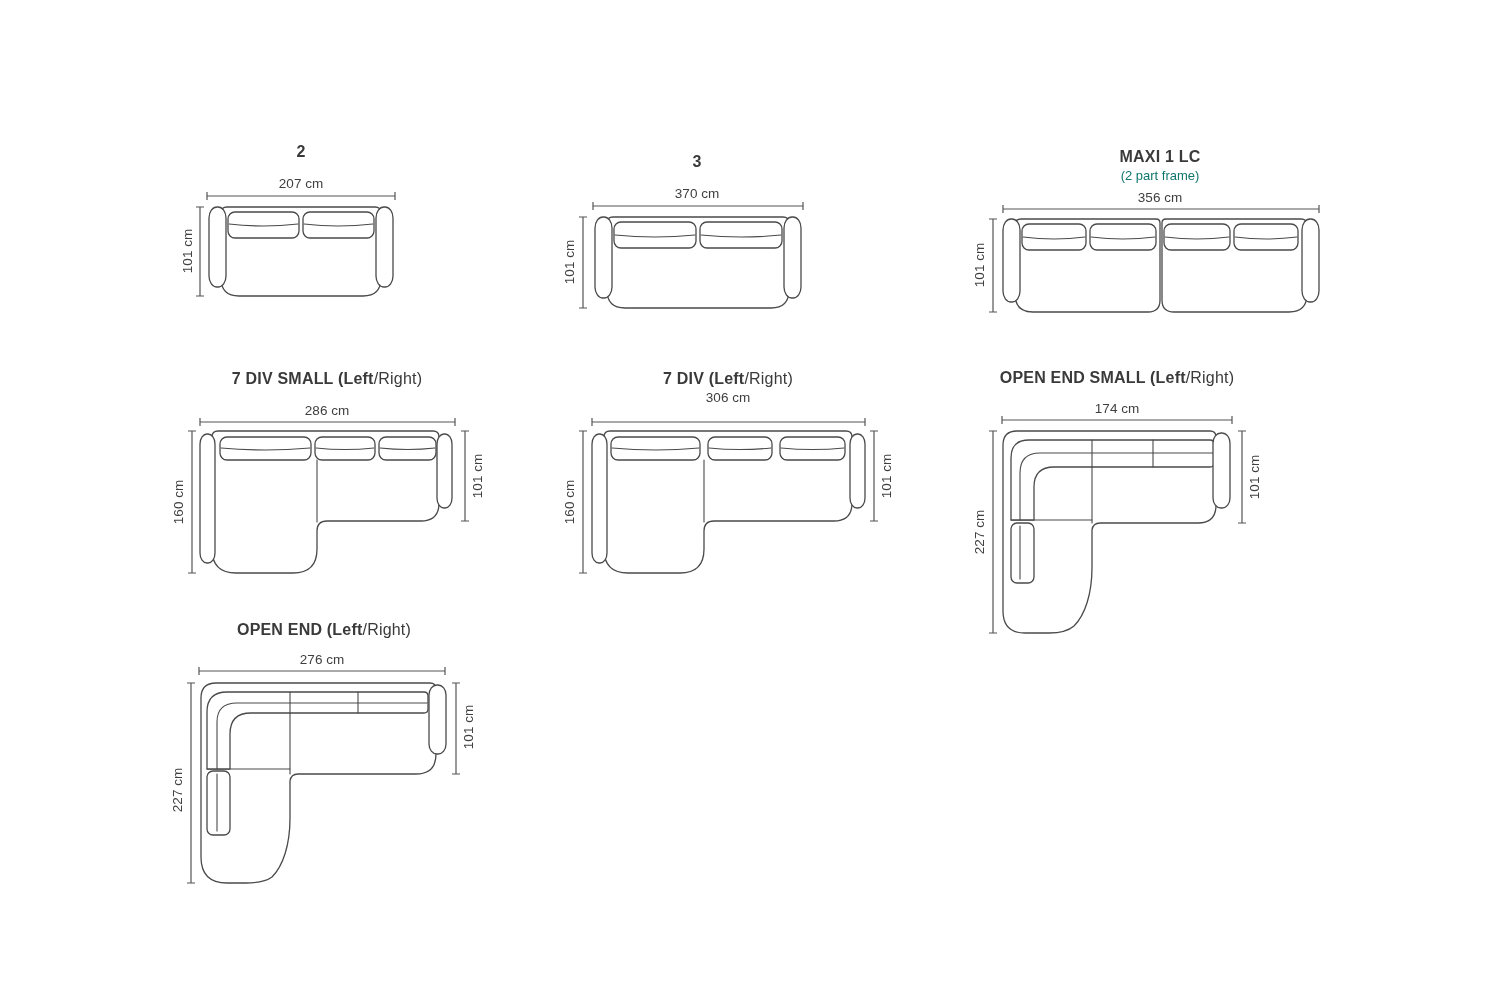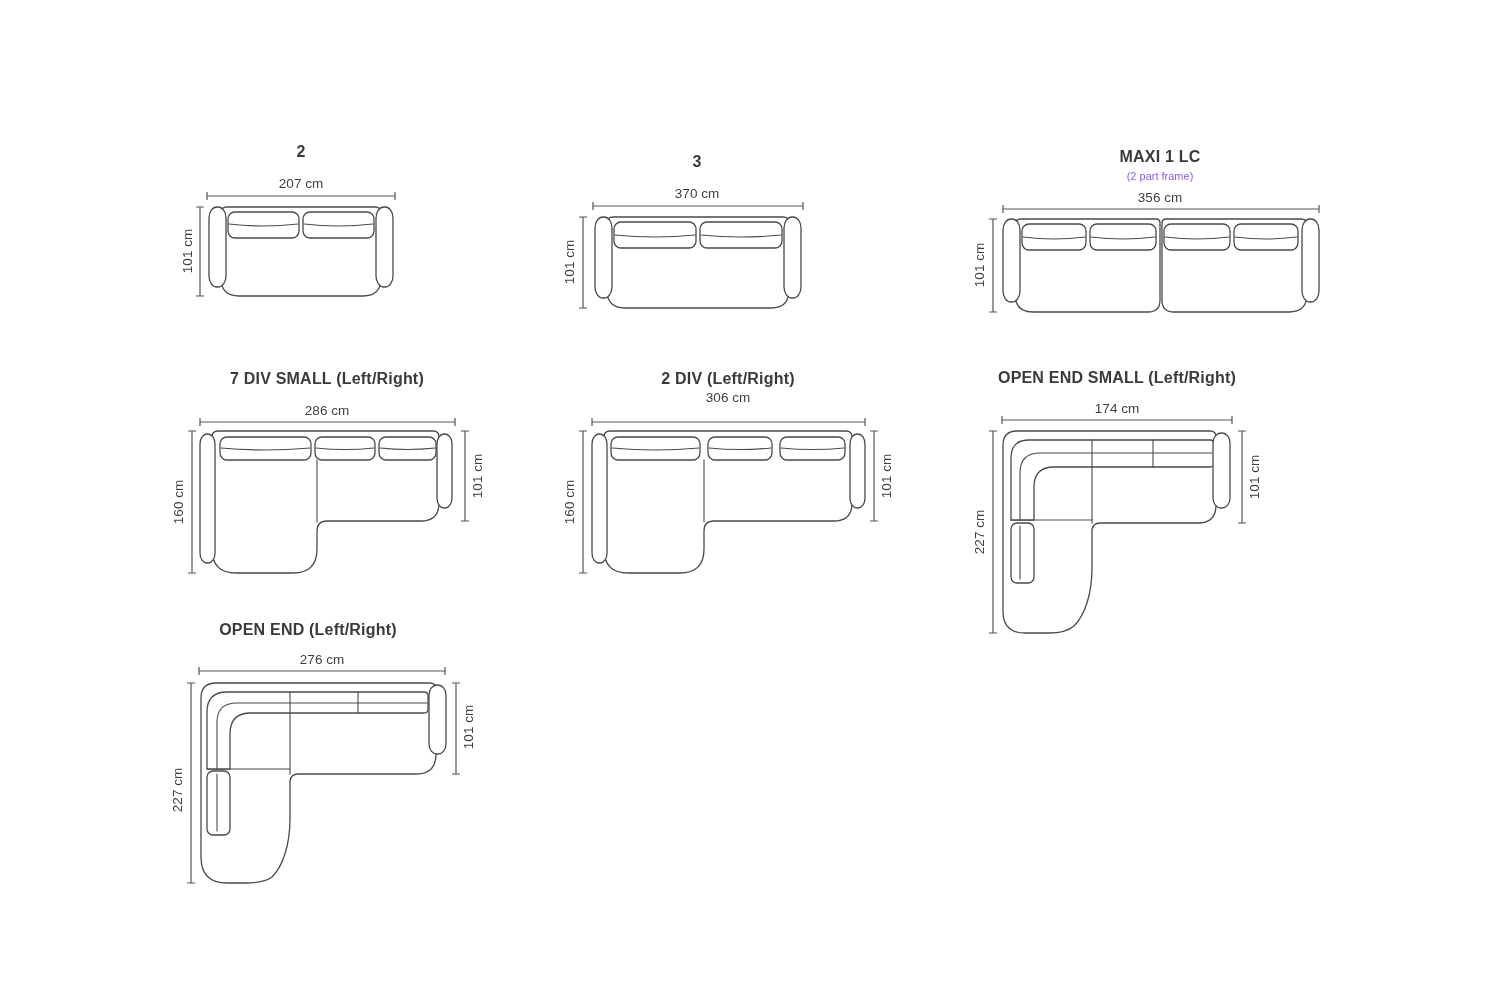--- a/index.html
+++ b/index.html
@@ -10,24 +10,24 @@
   svg.art{position:absolute;left:0;top:0;}
   .shape{fill:#ffffff;stroke:#4a4a4a;stroke-width:1.3;stroke-linejoin:round;}
   .seam{fill:none;stroke:#4a4a4a;stroke-width:1.1;stroke-linecap:round;}
   .dim{fill:none;stroke:#555555;stroke-width:1.2;}
   .label{
     position:absolute;transform:translate(-50%,-50%);
     color:#3f3f3f;font-size:13.5px;white-space:nowrap;line-height:1.1;
   }
   .label.vert{transform:translate(-50%,-50%) rotate(-90deg);}
   .label.title{color:#3a3a3a;font-weight:bold;font-size:16px;letter-spacing:.2px;}
-  .label.sub{font-size:11px;color:#8b5cf6;}
+  .label.sub{font-size:13px;color:#0f766e;}
   .title .tpart{white-space:pre;}
   .title .ul{text-underline-offset:2px;}
-  .title .reg{font-weight:bold;}
+  .title .reg{font-weight:normal;}
 </style>
 </head>
 <body>
 
 <div class="canvas">
 
   <svg class="art" width="1500" height="1000" viewBox="0 0 1500 1000">
 
     <g>
       <path class="dim" d="M207,192 L207,200 M207,196 L395,196 M395,192 L395,200"></path>
@@ -144,28 +144,28 @@
   <div class="label title" style="left:1160px;top:157px">MAXI 1 LC</div>
   <div class="label sub" style="left:1160px;top:176px">(2 part frame)</div>
   <div class="label" style="left:1160px;top:198px">356 cm</div>
   <div class="label vert" style="left:980px;top:265px">101 cm</div>
 
   <div class="label title" style="left:327px;top:379px"><span class="tpart">7 DIV SMALL</span><span class="tpart"> (</span><span class="tpart ul">Left</span><span class="tpart reg">/Right)</span></div>
   <div class="label" style="left:327px;top:411px">286 cm</div>
   <div class="label vert" style="left:179px;top:502px">160 cm</div>
   <div class="label vert" style="left:478px;top:476px">101 cm</div>
 
-  <div class="label title" style="left:728px;top:379px"><span class="tpart">2 DIV</span><span class="tpart"> (</span><span class="tpart ul">Left</span><span class="tpart reg">/Right)</span></div>
+  <div class="label title" style="left:728px;top:379px"><span class="tpart">7 DIV</span><span class="tpart"> (</span><span class="tpart ul">Left</span><span class="tpart reg">/Right)</span></div>
   <div class="label" style="left:728px;top:398px">306 cm</div>
   <div class="label vert" style="left:570px;top:502px">160 cm</div>
   <div class="label vert" style="left:887px;top:476px">101 cm</div>
 
   <div class="label title" style="left:1117px;top:378px"><span class="tpart">OPEN END SMALL</span><span class="tpart"> (</span><span class="tpart ul">Left</span><span class="tpart reg">/Right)</span></div>
   <div class="label" style="left:1117px;top:409px">174 cm</div>
   <div class="label vert" style="left:980px;top:532px">227 cm</div>
   <div class="label vert" style="left:1255px;top:477px">101 cm</div>
 
-  <div class="label title" style="left:308px;top:630px"><span class="tpart">OPEN END</span><span class="tpart"> (</span><span class="tpart ul">Left</span><span class="tpart reg">/Right)</span></div>
+  <div class="label title" style="left:324px;top:630px"><span class="tpart">OPEN END</span><span class="tpart"> (</span><span class="tpart ul">Left</span><span class="tpart reg">/Right)</span></div>
   <div class="label" style="left:322px;top:660px">276 cm</div>
   <div class="label vert" style="left:178px;top:790px">227 cm</div>
   <div class="label vert" style="left:469px;top:727px">101 cm</div>
 
 </div>
 
 </body></html>

